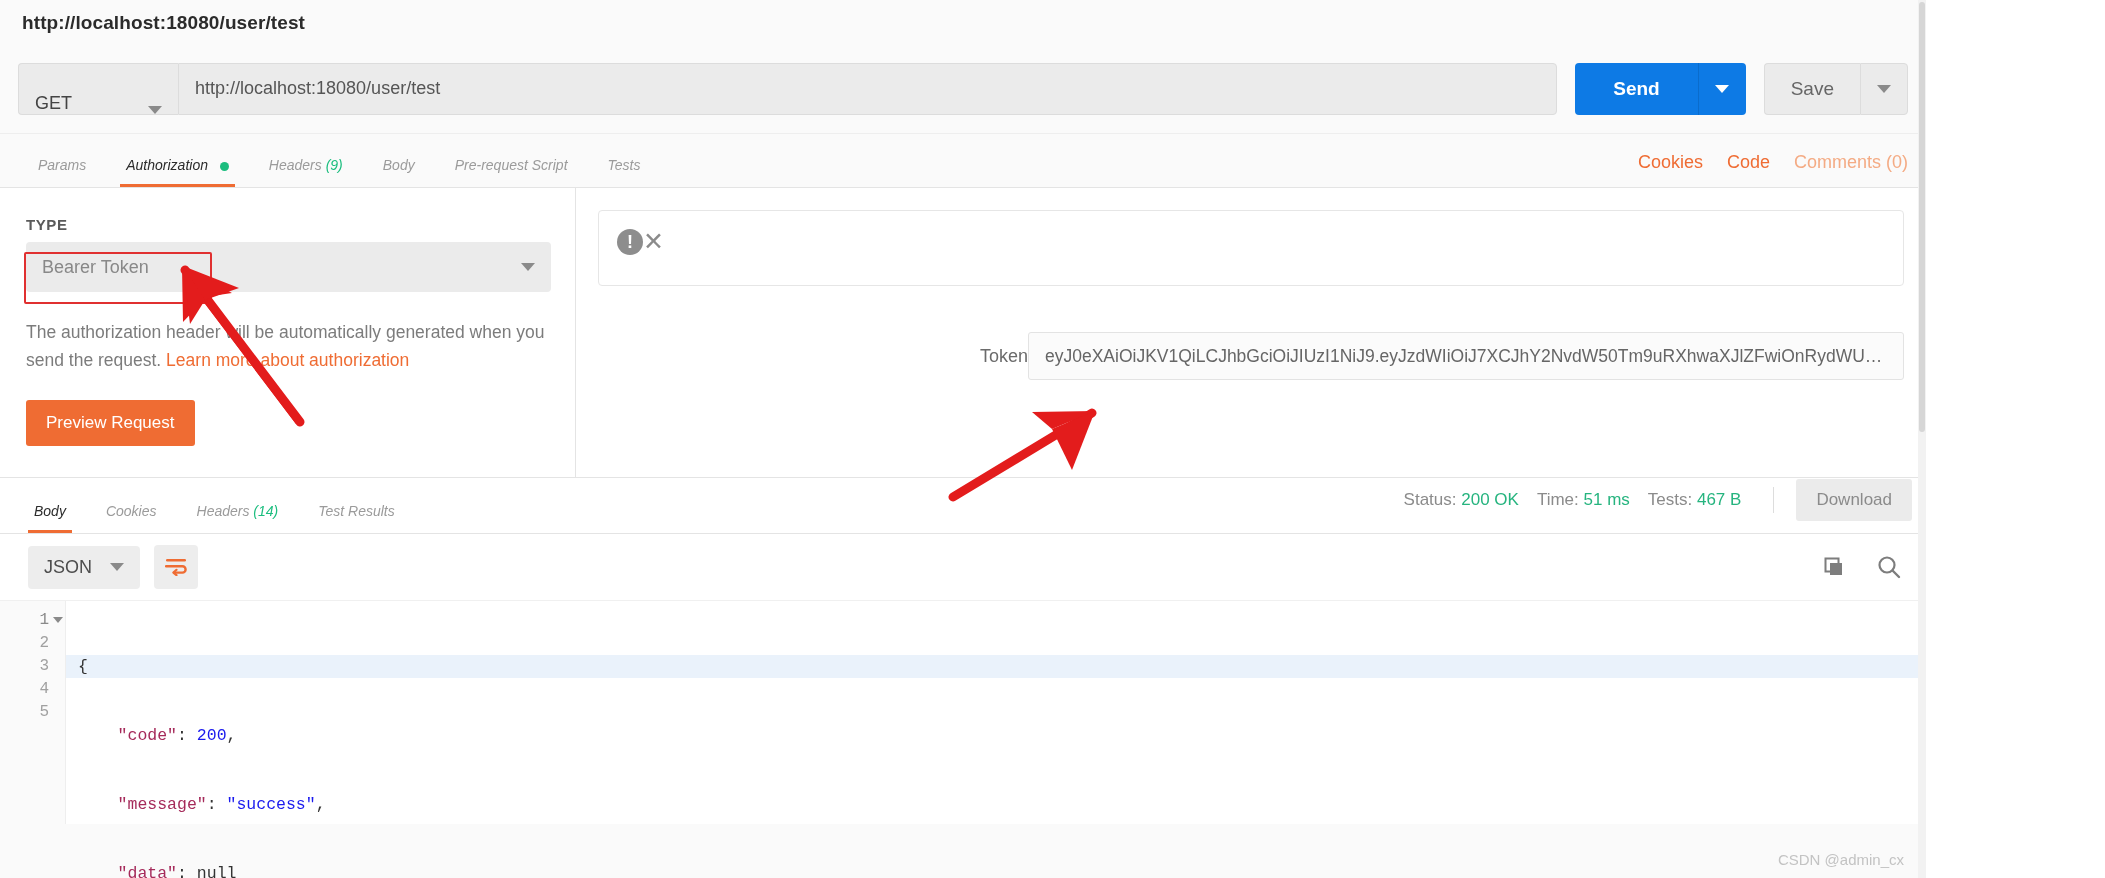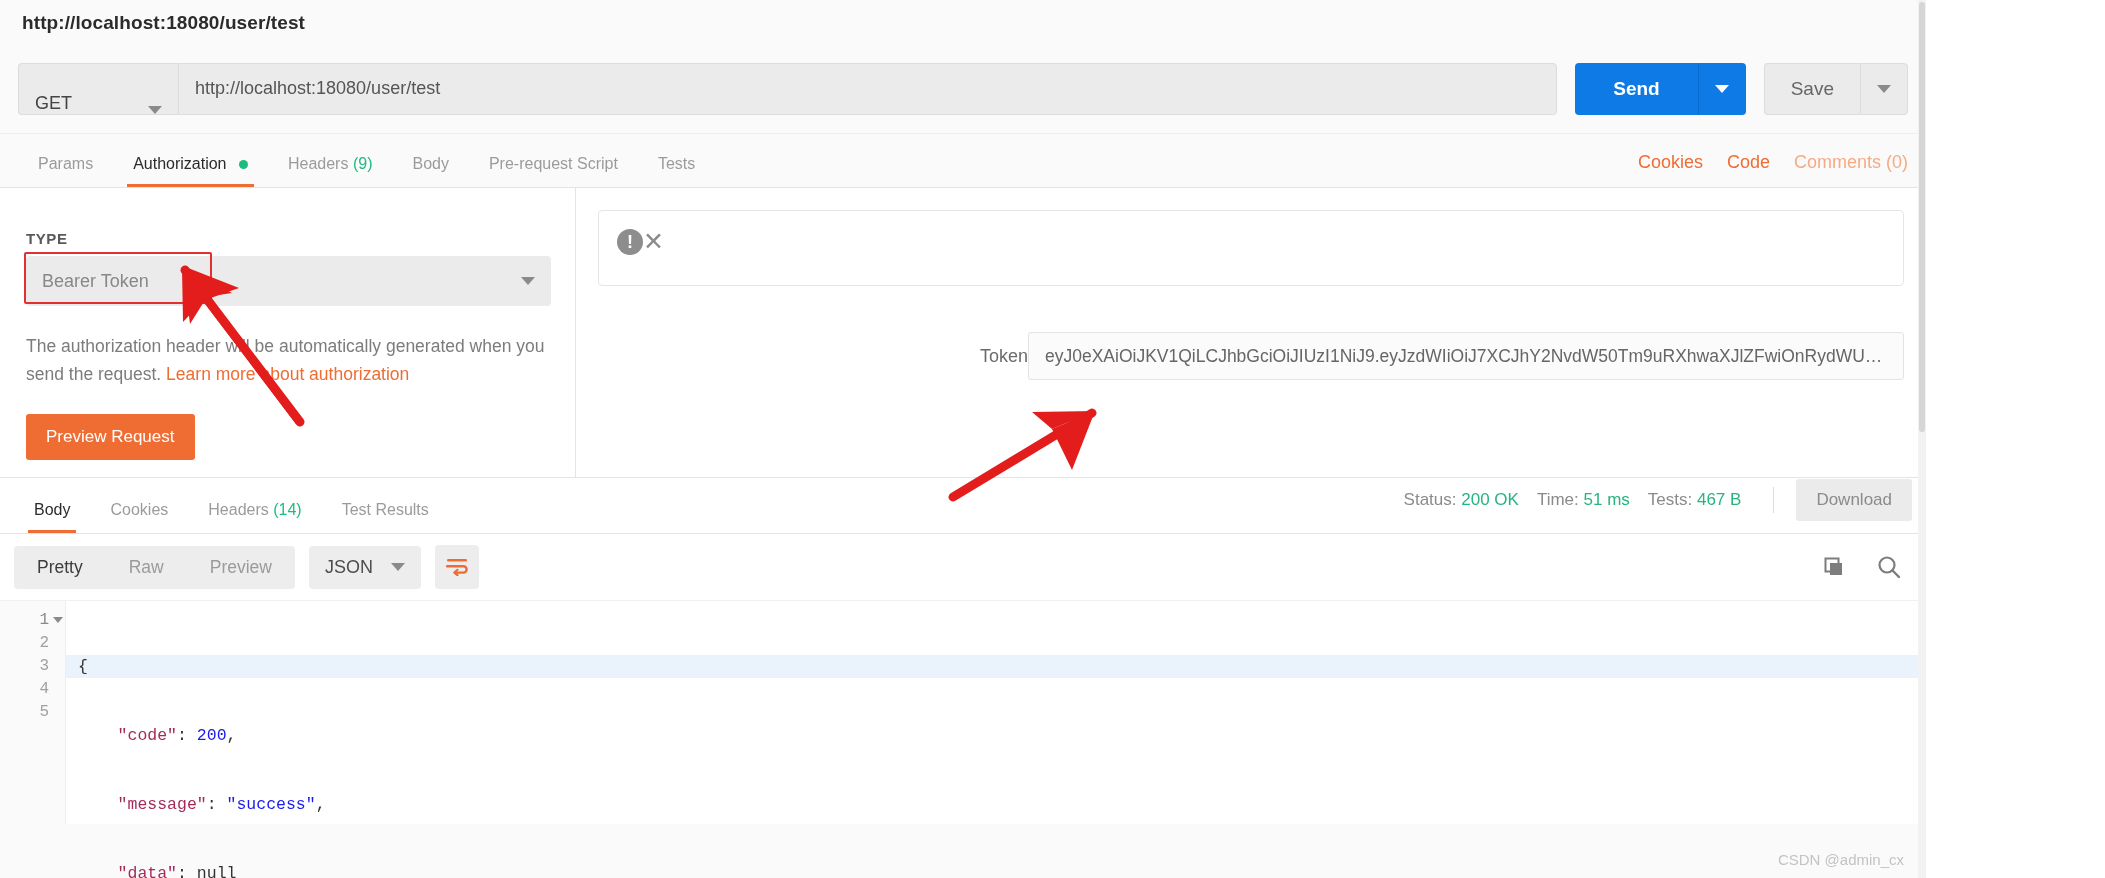--- a/index.html
+++ b/index.html
@@ -123,26 +123,27 @@
   .req-tabs {
     display: flex;
     align-items: flex-end;
     height: 54px;
     background: #fafafa;
     border-bottom: 1px solid #e4e4e4;
     padding: 0 18px;
     position: relative;
   }
   .rtab {
-    font-size: 16px;
+    font-size: 14px;
     color: #9b9b9b;
     padding: 0 20px 14px 20px;
     cursor: pointer;
     white-space: nowrap;
     position: relative;
+    font-style: italic;
   }
   .rtab.active { color: #2b2b2b; }
   .rtab.active::after {
     content: "";
     position: absolute;
     left: 14px; right: 14px; bottom: 0;
     height: 3px;
     background: #ef6c33;
   }
   .green-dot {
@@ -180,21 +181,20 @@
     border-right: 1px solid #e4e4e4;
     padding: 28px 24px 0 26px;
     position: relative;
   }
   .type-label {
     font-size: 15px;
     font-weight: bold;
     color: #5a5a5a;
     letter-spacing: .6px;
     margin-bottom: 9px;
-    margin-top: 14px;
   }
   .type-select {
     display: flex;
     align-items: center;
     justify-content: space-between;
     height: 50px;
     background: #ebebeb;
     border-radius: 4px;
     padding: 0 16px;
     font-size: 18px;
@@ -560,25 +560,20 @@
       <span class="stat">
         <span>Tests:</span>
         <b>467 B</b>
       </span>
       <span class="divider-v"></span>
       <button class="download-btn">Download</button>
     </div>
   </div>
 
   <div class="viewer-bar">
-    <div class="seg">
-      <div class="seg-item active">Pretty</div>
-      <div class="seg-item">Raw</div>
-      <div class="seg-item">Preview</div>
-    </div>
     <div class="fmt-select">
       <span>JSON</span>
       <span class="caret"></span>
     </div>
     <div class="wrap-btn">
       <svg width="22" height="18" viewBox="0 0 22 18" fill="none" aria-hidden="true">
         <rect x="1" y="1" width="20" height="2.4" rx="1.2" fill="#ef6c33"></rect>
         <path d="M1 8.2h16.4a3.2 3.2 0 0 1 0 6.4H9" stroke="#ef6c33" stroke-width="2.4" fill="none" stroke-linecap="round"></path>
         <path d="M11.5 11.8 8.4 14.6l3.1 2.6" stroke="#ef6c33" stroke-width="2.2" fill="none" stroke-linecap="round" stroke-linejoin="round"></path>
       </svg>

